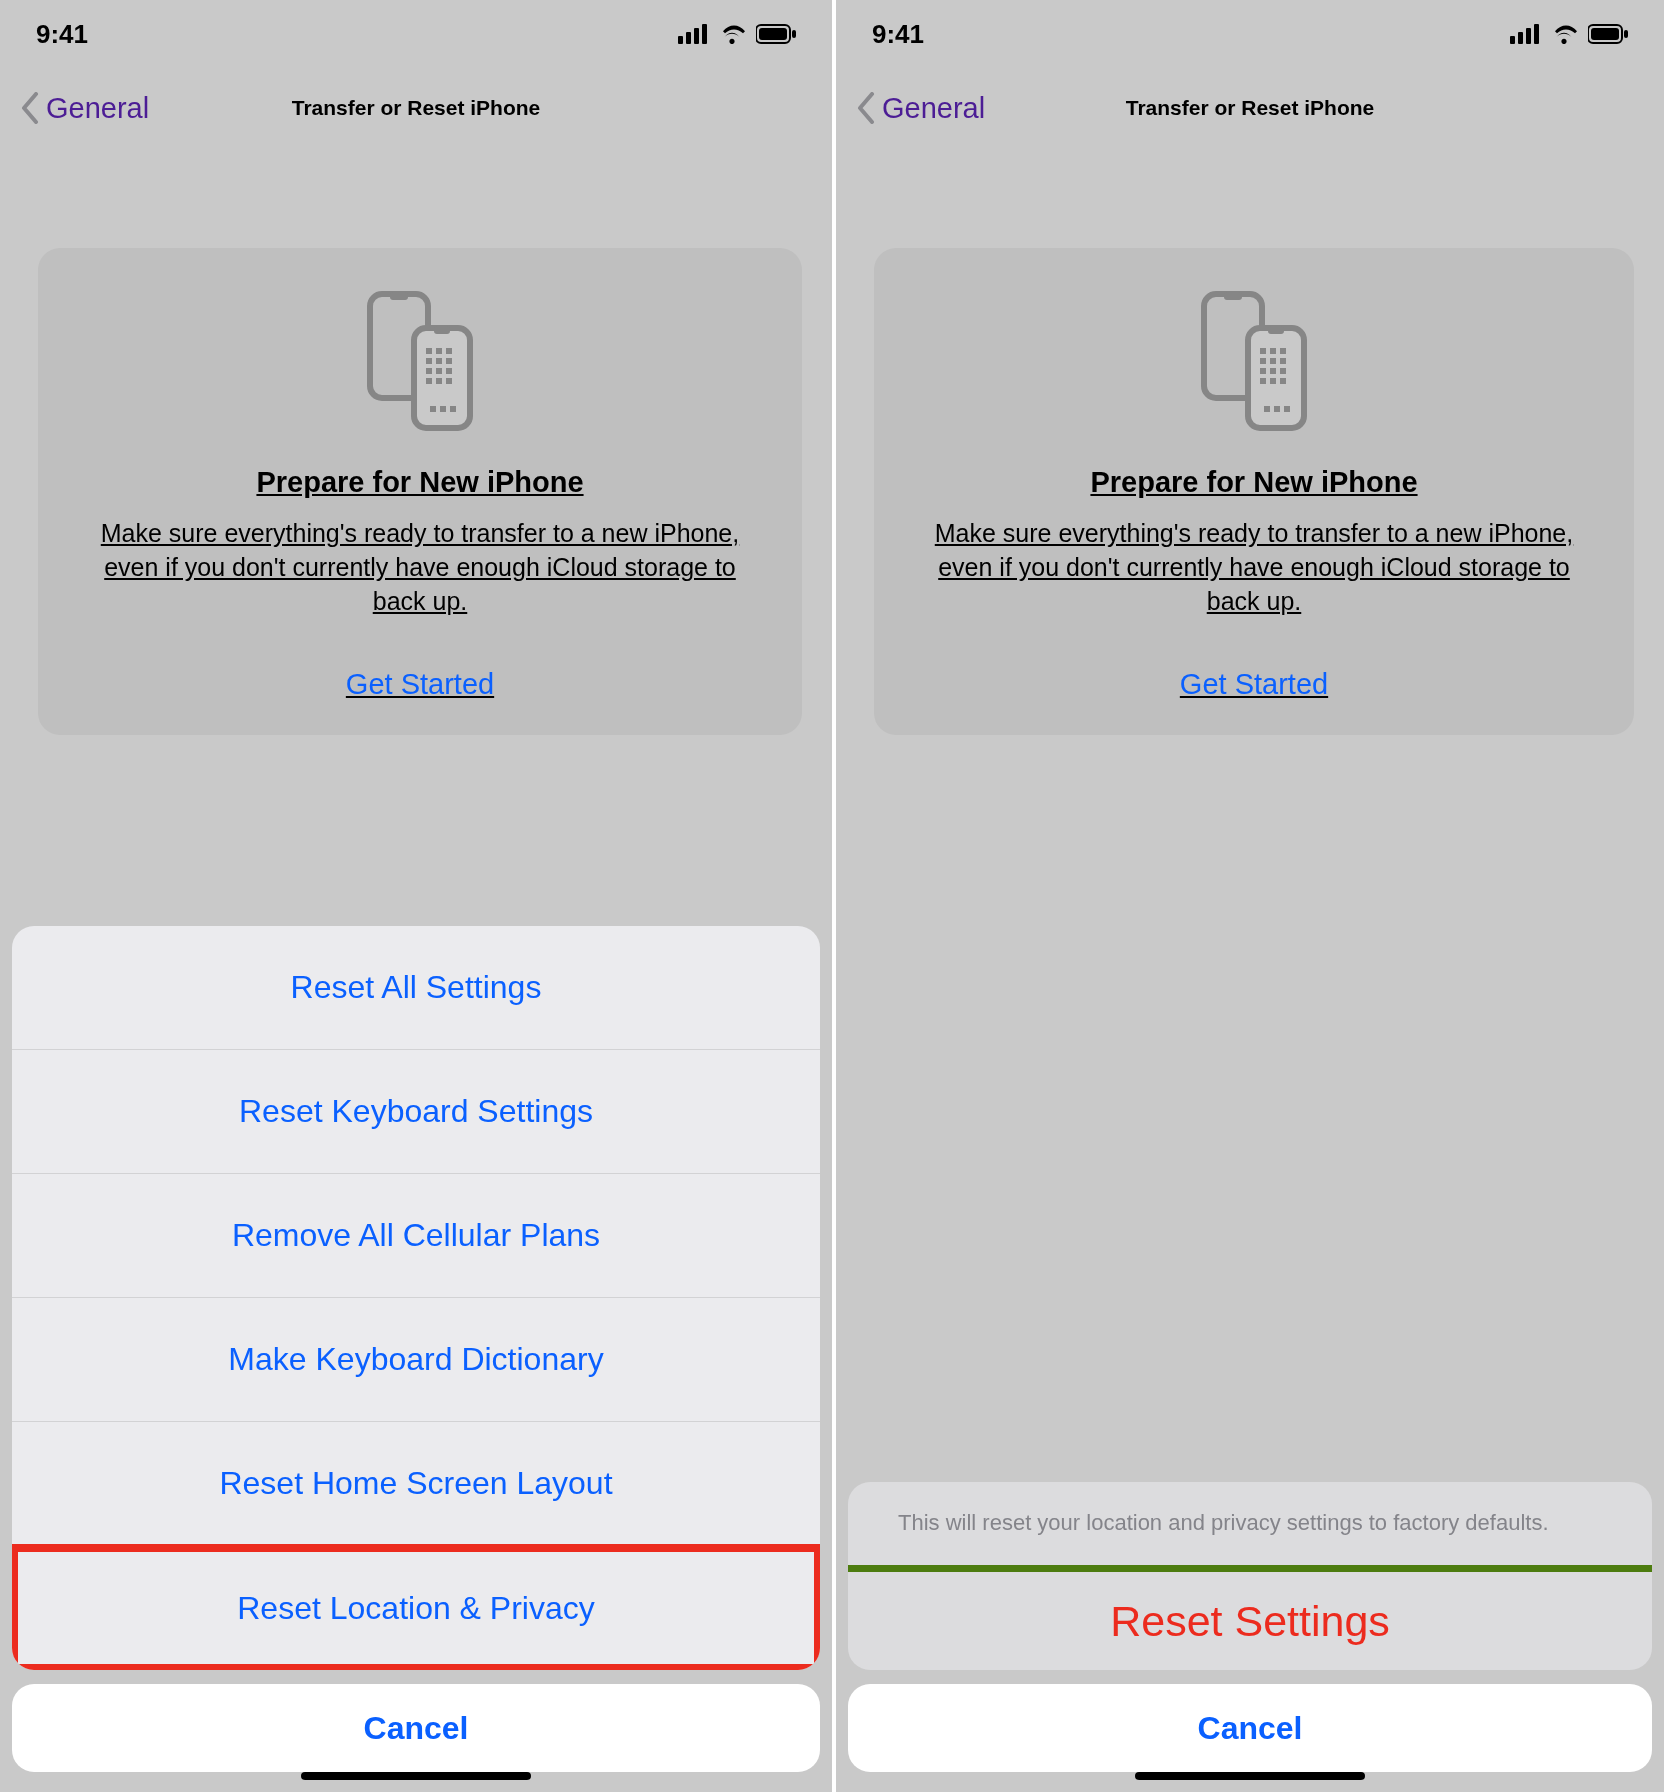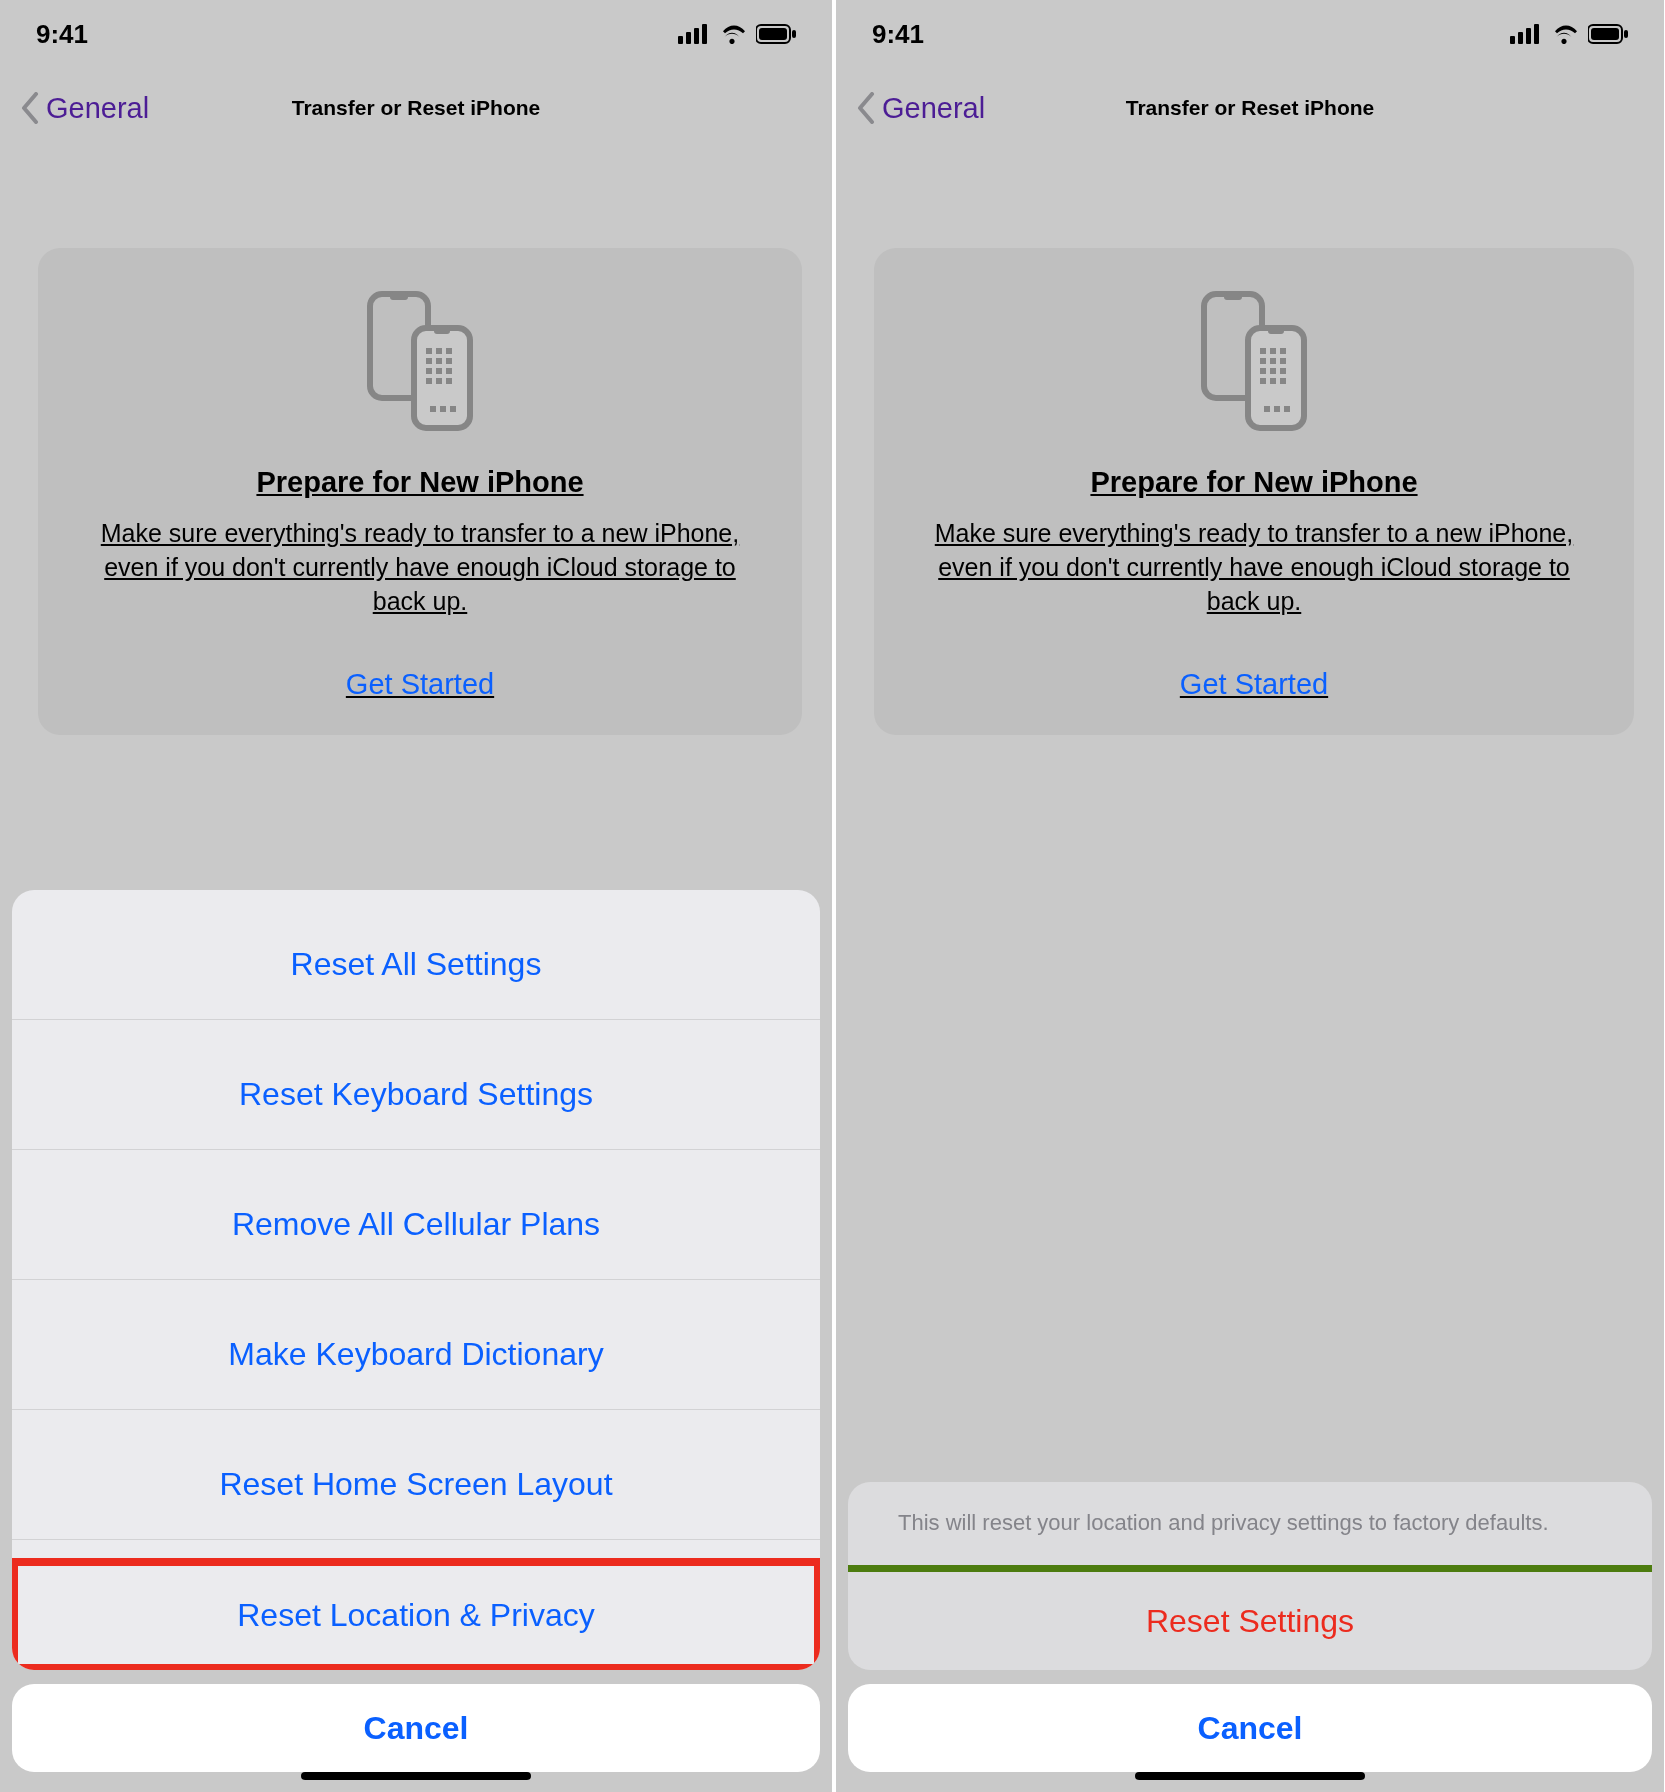--- a/index.html
+++ b/index.html
@@ -82,29 +82,28 @@
       left: 12px;
       right: 12px;
     }
     .sheet-group {
       background: #ebebee;
       border-radius: 22px;
       overflow: hidden;
       margin-bottom: 14px;
     }
     .sheet-row {
-      height: 110px;
+      height: 124px;
       display: flex;
       align-items: center;
       justify-content: center;
       font-size: 32px;
       color: #0a60ff;
       border-bottom: 1px solid #d2d2d4;
       cursor: pointer;
-      margin-top: 20px;
     }
     .sheet-row:last-child { border-bottom: none; }
     .sheet-row.highlighted {
       position: relative;
     }
     .highlight-frame {
       position: absolute;
       inset: -2px;
       border: 8px solid #ec2b1e;
       pointer-events: none;
@@ -140,21 +139,21 @@
       color: #84848a;
       text-align: left;
       line-height: 1.4;
       border-bottom: 7px solid #4d7c0f;
     }
     .confirm-action {
       height: 98px;
       display: flex;
       align-items: center;
       justify-content: center;
-      font-size: 32px;
+      font-size: 43px;
       color: #ec2b1e;
       cursor: pointer;
     }
     .action-sheet, .confirm-sheet { z-index: 2; }
     
     .home-indicator {
       position: absolute;
       bottom: 12px;
       left: 50%;
       transform: translateX(-50%);

